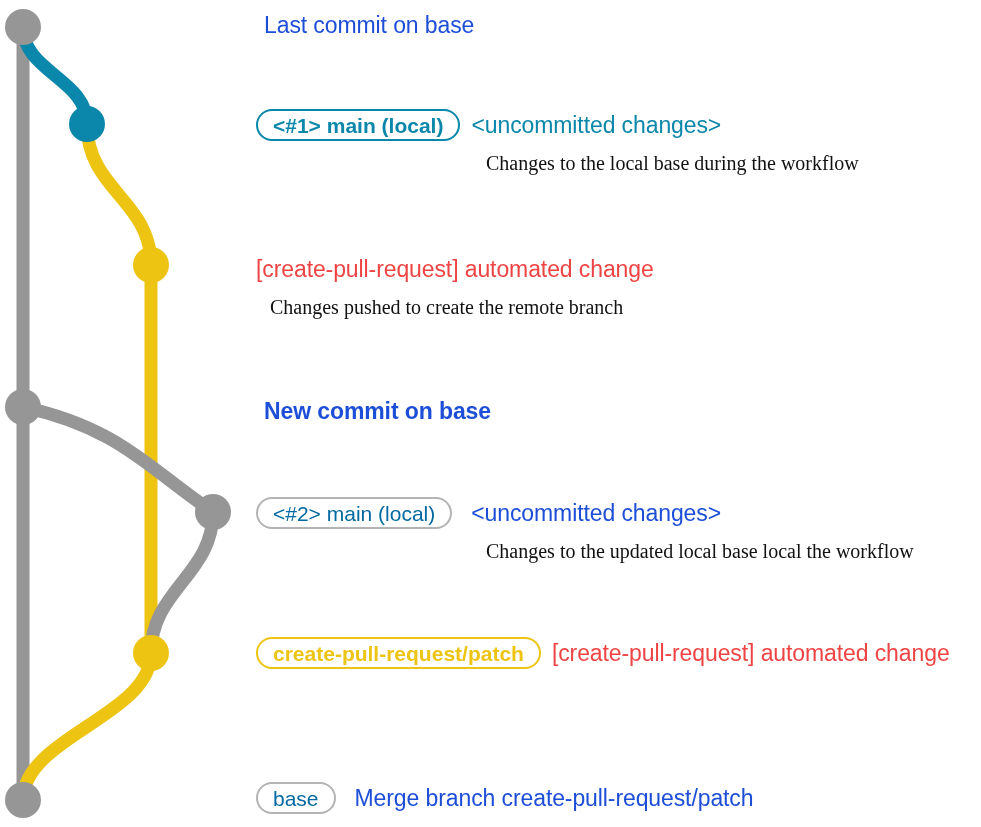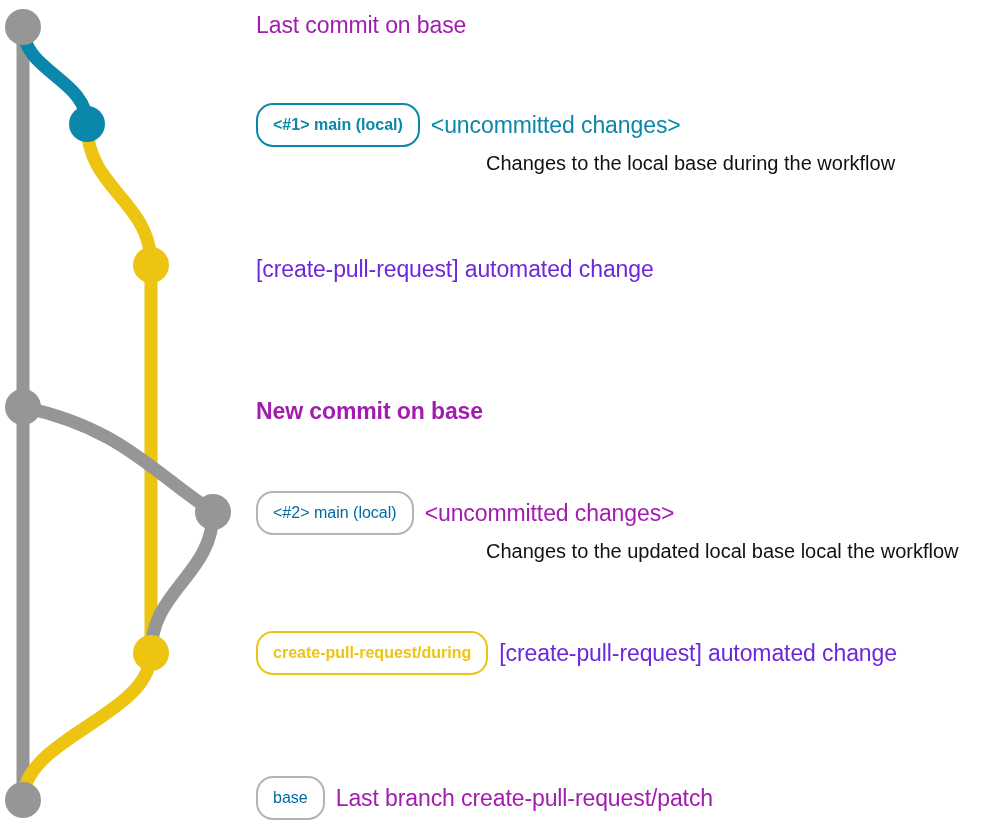--- a/index.html
+++ b/index.html
@@ -46,46 +46,46 @@
     display: flex;
     align-items: center;
     gap: 11px;
     height: 34px;
   }
 
   .ref-pill {
     display: inline-flex;
     align-items: center;
     justify-content: center;
-    height: 44px;
+    height: 32px;
     box-sizing: border-box;
     padding: 0 15px;
     border-radius: 17px;
     border: 2px solid #a21caf;
-    font-size: 16px;
+    font-size: 21px;
     font-weight: 700;
     line-height: 1;
     color: #999999;
     background: #ffffff;
   }
   .ref-pill.teal   { border-color: #0a87aa; color: #0a87aa; }
   .ref-pill.yellow { border-color: #edc412; color: #edc412; }
   .ref-pill.gray   { border-color: #b4b4b4; color: #0369a1; font-weight: 400; }
 
   .headline {
     font-size: 23px;
     line-height: 1;
     letter-spacing: -0.1px;
   }
   .headline.teal   { color: #0a87aa; }
-  .headline.yellow { color: #6d28d9; text-align: center; }
-  .headline.gray   { color: #a21caf; }
+  .headline.yellow { color: #ef4444; text-align: center; }
+  .headline.gray   { color: #1d4ed8; margin-left: 8px; }
 
   .subtext {
-    font-family: Liberation Sans, sans-serif;
+    font-family: Liberation Serif, serif;
     font-size: 20px;
     color: #111111;
     line-height: 1;
     margin-top: 11px;
     white-space: nowrap;
   }
 </style>
 </head>
 <body>
 
@@ -122,38 +122,39 @@
       <div class="headline-row">
         <span class="ref-pill teal">&lt;#1&gt; main (local)</span>
         <span class="headline teal">&lt;uncommitted changes&gt;</span>
       </div>
       <div class="subtext" style="margin-left: 230px;">Changes to the local base during the workflow</div>
     </div>
     <div class="commit-block" style="left: 256px; top: 252px;">
       <div class="headline-row">
         <span class="headline yellow">[create-pull-request] automated change</span>
       </div>
+      <div class="subtext" style="margin-left: 14px;">Changes pushed to create the remote branch</div>
     </div>
     <div class="commit-block" style="left: 256px; top: 394px; font-weight: bold;">
       <div class="headline-row">
         <span class="headline gray">New commit on base</span>
       </div>
     </div>
     <div class="commit-block" style="left: 256px; top: 496px;">
       <div class="headline-row">
         <span class="ref-pill gray">&lt;#2&gt; main (local)</span>
         <span class="headline gray">&lt;uncommitted changes&gt;</span>
       </div>
       <div class="subtext" style="margin-left: 230px;">Changes to the updated local base local the workflow</div>
     </div>
     <div class="commit-block" style="left: 256px; top: 636px;">
       <div class="headline-row">
-        <span class="ref-pill yellow">create-pull-request/during</span>
+        <span class="ref-pill yellow">create-pull-request/patch</span>
         <span class="headline yellow">[create-pull-request] automated change</span>
       </div>
     </div>
     <div class="commit-block" style="left: 256px; top: 781px;">
       <div class="headline-row">
         <span class="ref-pill gray">base</span>
-        <span class="headline gray">Last branch create-pull-request/patch</span>
+        <span class="headline gray">Merge branch create-pull-request/patch</span>
       </div>
     </div>
   </div>
 
 </body></html>

